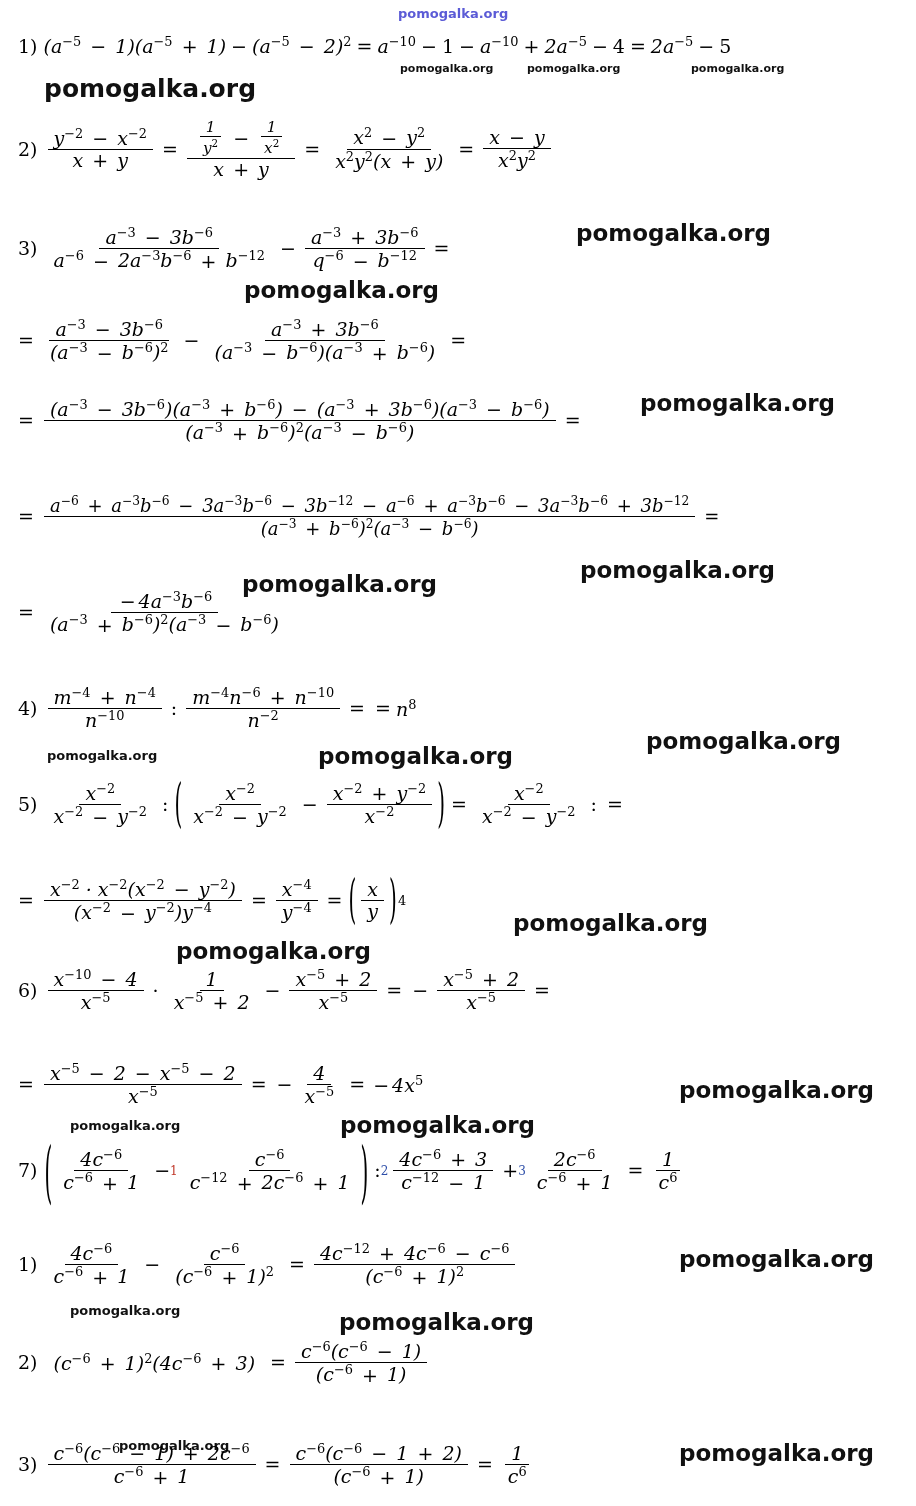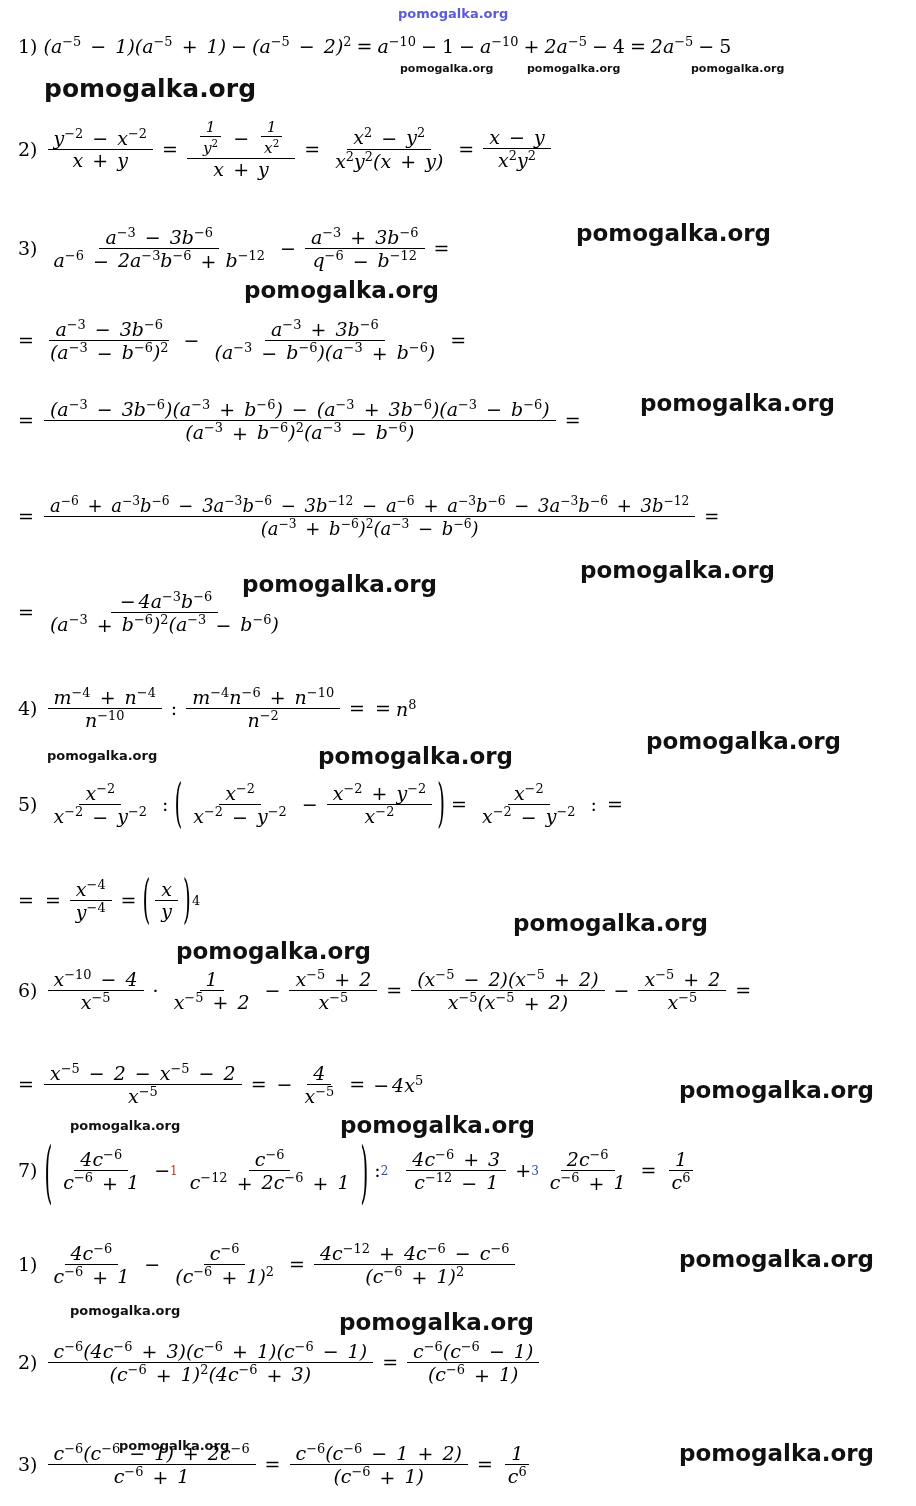--- a/index.html
+++ b/index.html
@@ -275,20 +275,24 @@
           <span class="d">x<sup class="n">−2</sup>&nbsp;<span class="opn">−</span>&nbsp;y<sup class="n">−2</sup></span>
         </span>
       <span class="op">:</span>
       <span class="op">=</span>
     </div>
   </div>
 
   <div class="row" style="left:18px;top:878px;">
     <div class="mathline">
       <span class="eqlead">=</span>
+      <span class="frac">
+          <span class="n">x<sup class="n">−2</sup>&nbsp;·&nbsp;x<sup class="n">−2</sup>(x<sup class="n">−2</sup>&nbsp;<span class="opn">−</span>&nbsp;y<sup class="n">−2</sup>)</span>
+          <span class="d">(x<sup class="n">−2</sup>&nbsp;<span class="opn">−</span>&nbsp;y<sup class="n">−2</sup>)y<sup class="n">−4</sup></span>
+        </span>
       <span class="op">=</span>
       <span class="frac">
           <span class="n">x<sup class="n">−4</sup></span>
           <span class="d">y<sup class="n">−4</sup></span>
         </span>
       <span class="op">=</span>
       <span class="bigpar">(</span>
       <span class="frac">
           <span class="n">x</span>
           <span class="d">y</span>
@@ -309,24 +313,20 @@
       <span class="frac">
           <span class="n">1</span>
           <span class="d">x<sup class="n">−5</sup>&nbsp;<span class="opn">+</span>&nbsp;2</span>
         </span>
       <span class="op">−</span>
       <span class="frac">
           <span class="n">x<sup class="n">−5</sup>&nbsp;<span class="opn">+</span>&nbsp;2</span>
           <span class="d">x<sup class="n">−5</sup></span>
         </span>
       <span class="op">=</span>
-      <span class="frac">
-          <span class="n">(x<sup class="n">−5</sup>&nbsp;<span class="opn">−</span>&nbsp;2)(x<sup class="n">−5</sup>&nbsp;<span class="opn">+</span>&nbsp;2)</span>
-          <span class="d">x<sup class="n">−5</sup>(x<sup class="n">−5</sup>&nbsp;<span class="opn">+</span>&nbsp;2)</span>
-        </span>
       <span class="op">−</span>
       <span class="frac">
           <span class="n">x<sup class="n">−5</sup>&nbsp;<span class="opn">+</span>&nbsp;2</span>
           <span class="d">x<sup class="n">−5</sup></span>
         </span>
       <span class="op">=</span>
     </div>
   </div>
 
   <div class="row" style="left:18px;top:1062px;">
@@ -357,21 +357,21 @@
         </span>
       <span class="op" style="margin-right:0;">−</span>
         <sup class="idx red">1</sup>
       <span class="frac" style="margin-left:6px;">
           <span class="n">c<sup class="n">−6</sup></span>
           <span class="d">c<sup class="n">−12</sup>&nbsp;<span class="opn">+</span>&nbsp;2c<sup class="n">−6</sup>&nbsp;<span class="opn">+</span>&nbsp;1</span>
         </span>
       <span class="bigpar2">)</span>
       <span class="op" style="margin-right:0;">:</span>
         <sup class="idx blue">2</sup>
-      <span class="frac" style="margin-left:18px;">
+      <span class="frac" style="margin-left:5px;">
           <span class="n">4c<sup class="n">−6</sup>&nbsp;<span class="opn">+</span>&nbsp;3</span>
           <span class="d">c<sup class="n">−12</sup>&nbsp;<span class="opn">−</span>&nbsp;1</span>
         </span>
       <span class="op" style="margin-right:0;">+</span>
         <sup class="idx blue">3</sup>
       <span class="frac" style="margin-left:5px;">
           <span class="n">2c<sup class="n">−6</sup></span>
           <span class="d">c<sup class="n">−6</sup>&nbsp;<span class="opn">+</span>&nbsp;1</span>
         </span>
       <span class="op">=</span>
@@ -399,21 +399,20 @@
           <span class="n">4c<sup class="n">−12</sup>&nbsp;<span class="opn">+</span>&nbsp;4c<sup class="n">−6</sup>&nbsp;<span class="opn">−</span>&nbsp;c<sup class="n">−6</sup></span>
           <span class="d">(c<sup class="n">−6</sup>&nbsp;<span class="opn">+</span>&nbsp;1)<sup class="n">2</sup></span>
         </span>
     </div>
   </div>
 
   <div class="row" style="left:18px;top:1340px;">
     <div class="mathline">
       <span class="lbl">2)</span>
       <span class="frac">
-          <span class="n">c<sup class="n">−6</sup>(4c<sup class="n">−6</sup>&nbsp;<span class="opn">+</span>&nbsp;3)(c<sup class="n">−6</sup>&nbsp;<span class="opn">+</span>&nbsp;1)(c<sup class="n">−6</sup>&nbsp;<span class="opn">−</span>&nbsp;1)</span>
           <span class="d">(c<sup class="n">−6</sup>&nbsp;<span class="opn">+</span>&nbsp;1)<sup class="n">2</sup>(4c<sup class="n">−6</sup>&nbsp;<span class="opn">+</span>&nbsp;3)</span>
         </span>
       <span class="op">=</span>
       <span class="frac">
           <span class="n">c<sup class="n">−6</sup>(c<sup class="n">−6</sup>&nbsp;<span class="opn">−</span>&nbsp;1)</span>
           <span class="d">(c<sup class="n">−6</sup>&nbsp;<span class="opn">+</span>&nbsp;1)</span>
         </span>
     </div>
   </div>
 

